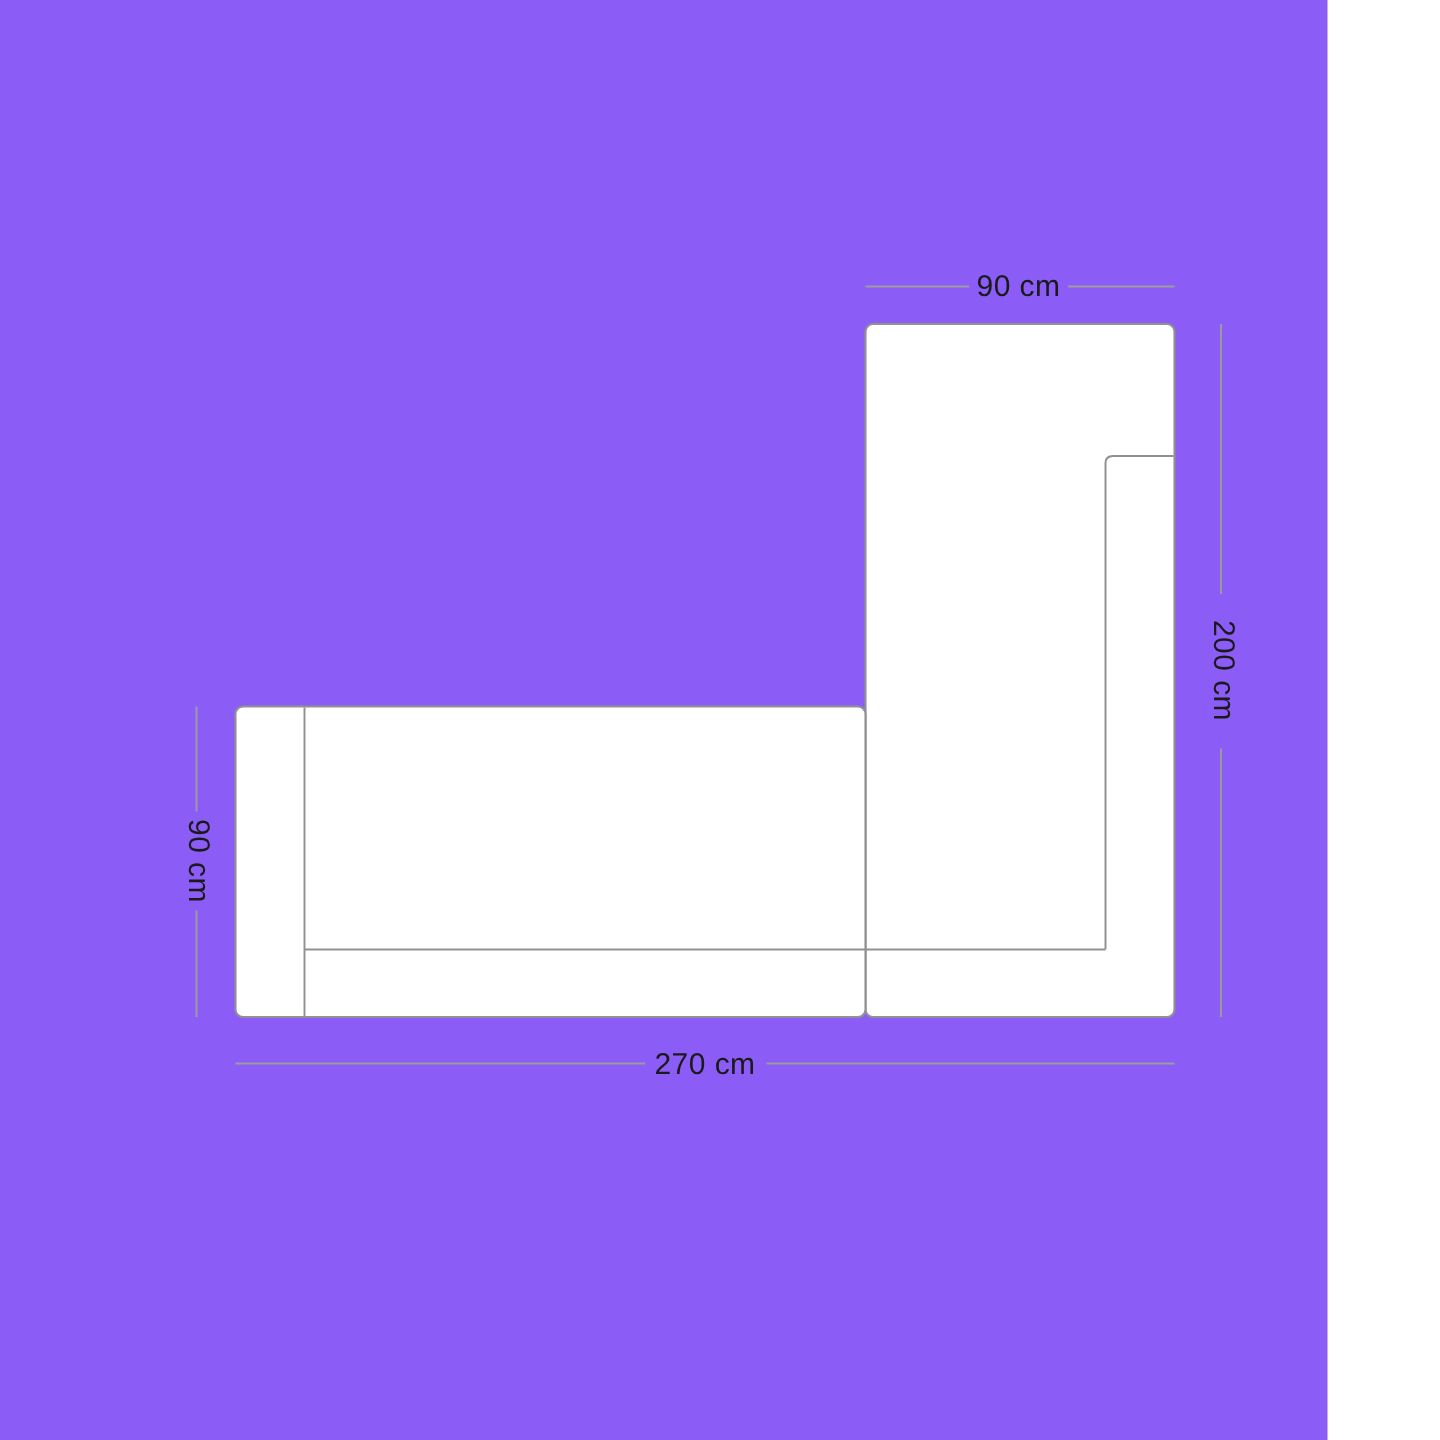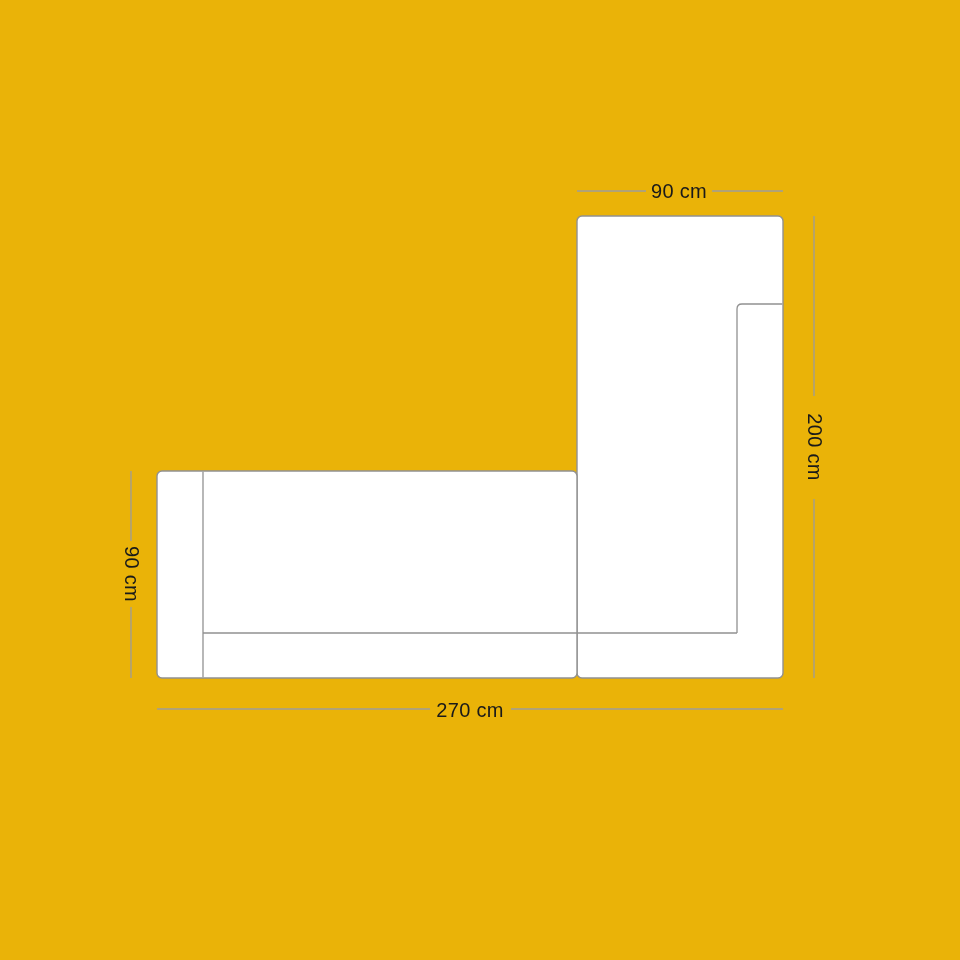--- a/index.html
+++ b/index.html
@@ -2,23 +2,23 @@
 <html><head>
 <meta charset="utf-8">
 <style>
   html, body {
     margin: 0;
     padding: 0;
     background: #ffffff;
   }
   .stage {
     position: relative;
-    width: 960px;
+    width: 885px;
     height: 960px;
-    background: #eab308;
+    background: #8b5cf6;
     overflow: hidden;
     font-family: "Liberation Sans", sans-serif;
   }
   svg {
     display: block;
   }
   .dim-label {
     font-family: "Liberation Sans", sans-serif;
     font-size: 20px;
     letter-spacing: 0.3px;

